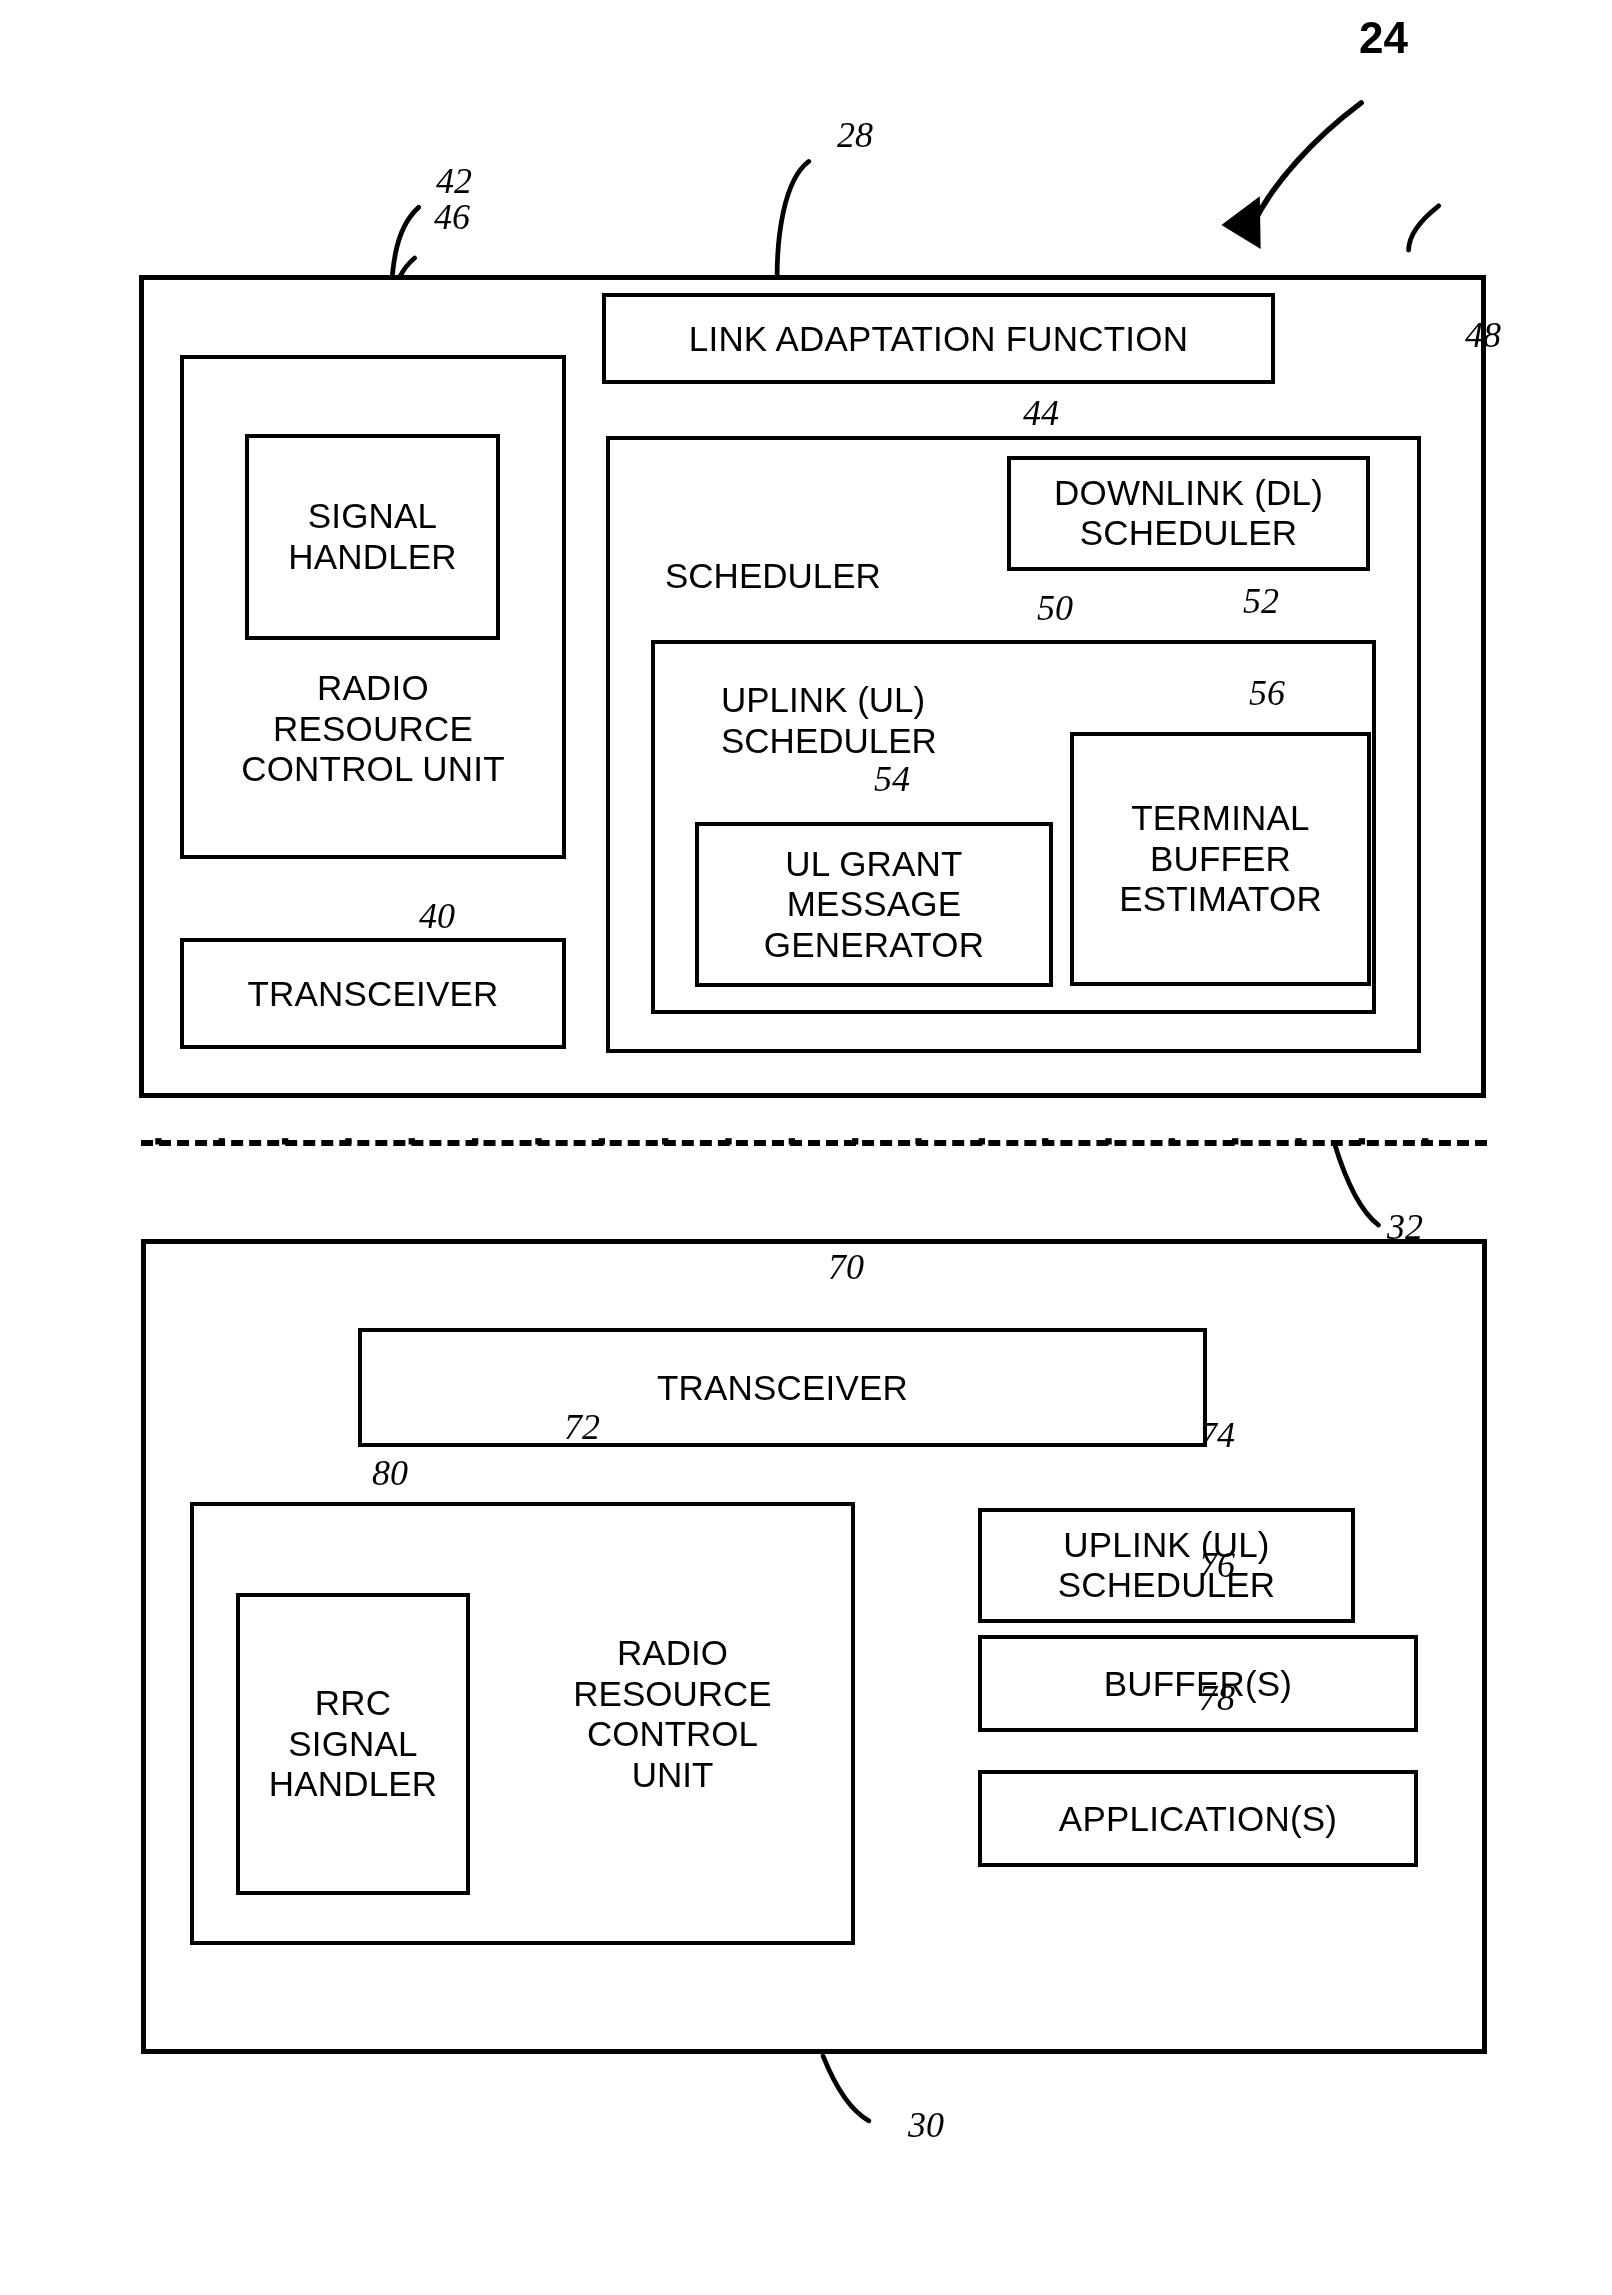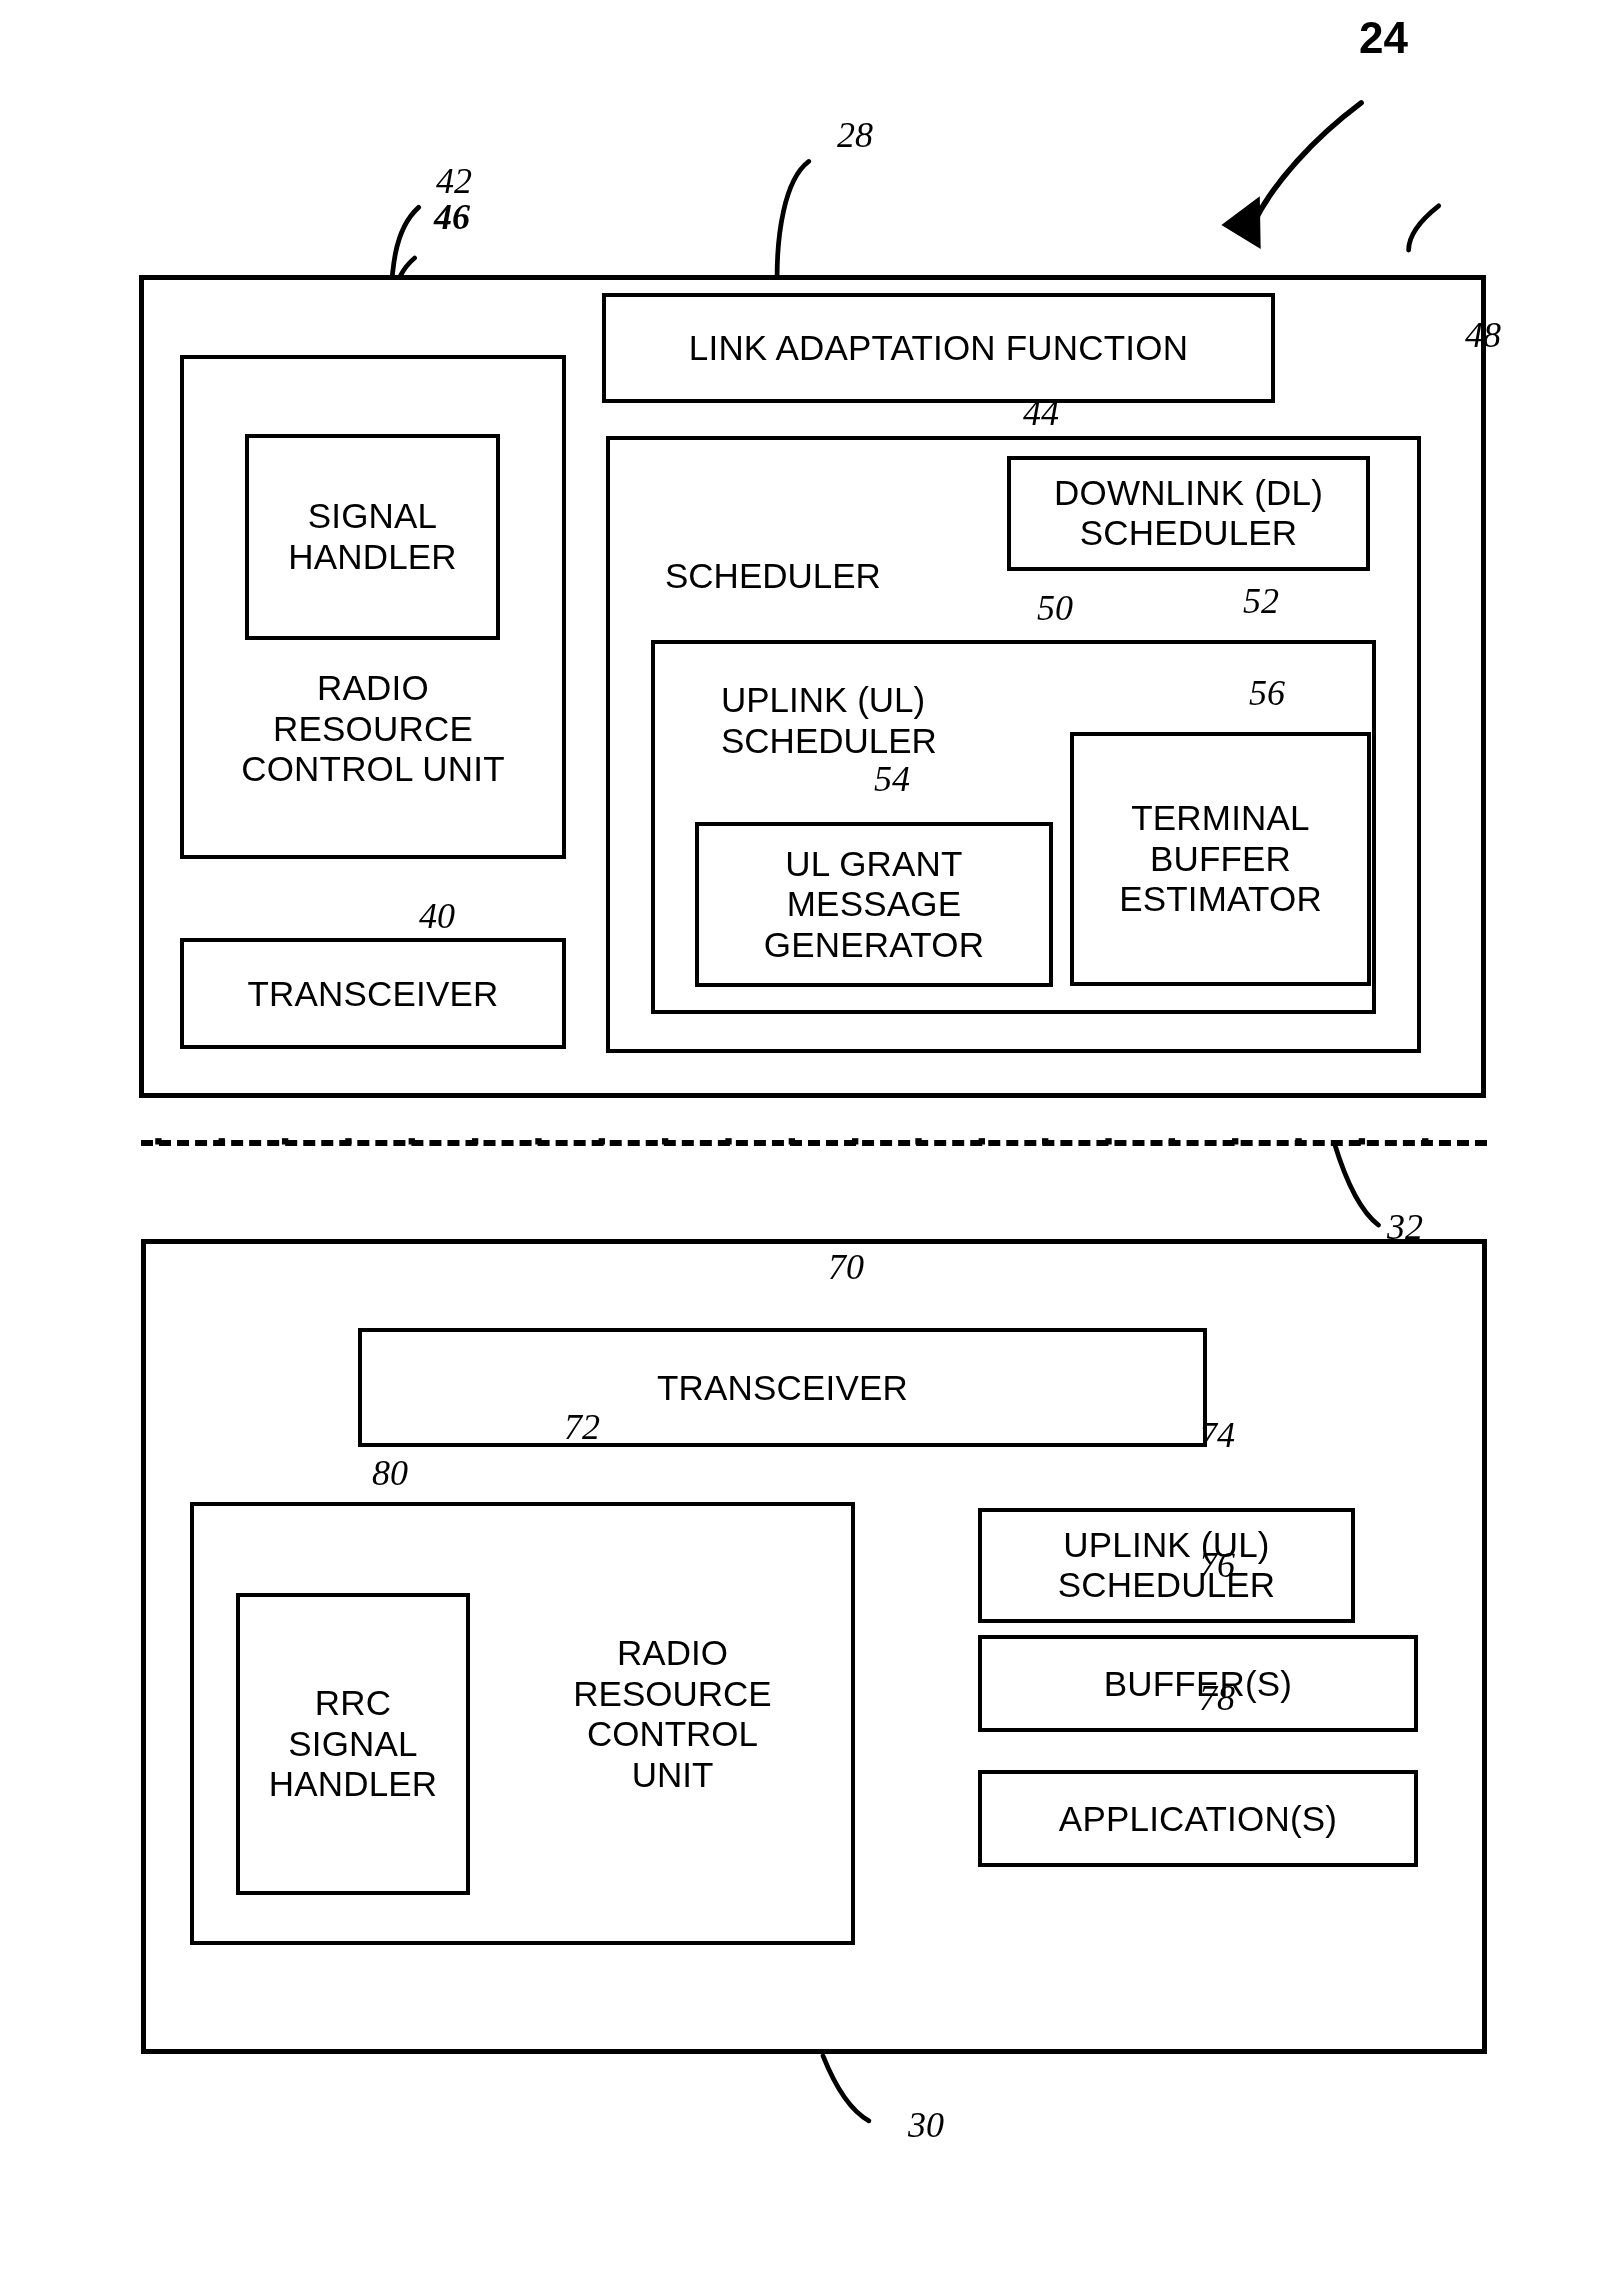--- a/index.html
+++ b/index.html
@@ -131,21 +131,21 @@
       <path d="M1489 2162 C 1464 2182, 1458 2204, 1458 2236"></path>
 
       <path d="M1040 2598 C 1056 2638, 1076 2668, 1098 2680"></path>
     </g>
 
     <path d="M1590 252 L1591 311 L1547 284 Z" fill="#000" stroke="#000" stroke-width="4"></path>
   </svg>
 
   <div class="abox outer" style="left:139px; top:275px; width:1347px; height:823px;"></div>
 
-  <div class="abox" style="left:602px; top:293px; width:673px; height:110px;">
+  <div class="abox" style="left:602px; top:293px; width:673px; height:91px;">
     <div class="btxt center-v">LINK ADAPTATION FUNCTION</div>
   </div>
 
   <div class="abox" style="left:180px; top:355px; width:386px; height:504px;">
     <div class="btxt" style="top:309px;">RADIO
 RESOURCE
 CONTROL UNIT</div>
   </div>
 
   <div class="abox" style="left:245px; top:434px; width:255px; height:206px;">
@@ -245,21 +245,21 @@
   </div>
 
   <div class="ref plain" style="left:1359px; top:16px; font-size:44px;">24</div>
 
   <div class="ref" style="left:837px; top:117px;">28</div>
 
   <div class="ref" style="left:1465px; top:317px;">48</div>
 
   <div class="ref" style="left:436px; top:163px;text-align:center;">42</div>
 
-  <div class="ref" style="left:434px; top:199px;font-weight:bold;">46</div>
+  <div class="ref" style="left:434px; top:199px;">46</div>
 
   <div class="ref" style="left:419px; top:898px;">40</div>
 
   <div class="ref" style="left:1023px; top:388px;margin-top:7px;">44</div>
 
   <div class="ref" style="left:1243px; top:583px;">52</div>
 
   <div class="ref" style="left:1037px; top:590px;">50</div>
 
   <div class="ref" style="left:1249px; top:675px;">56</div>

